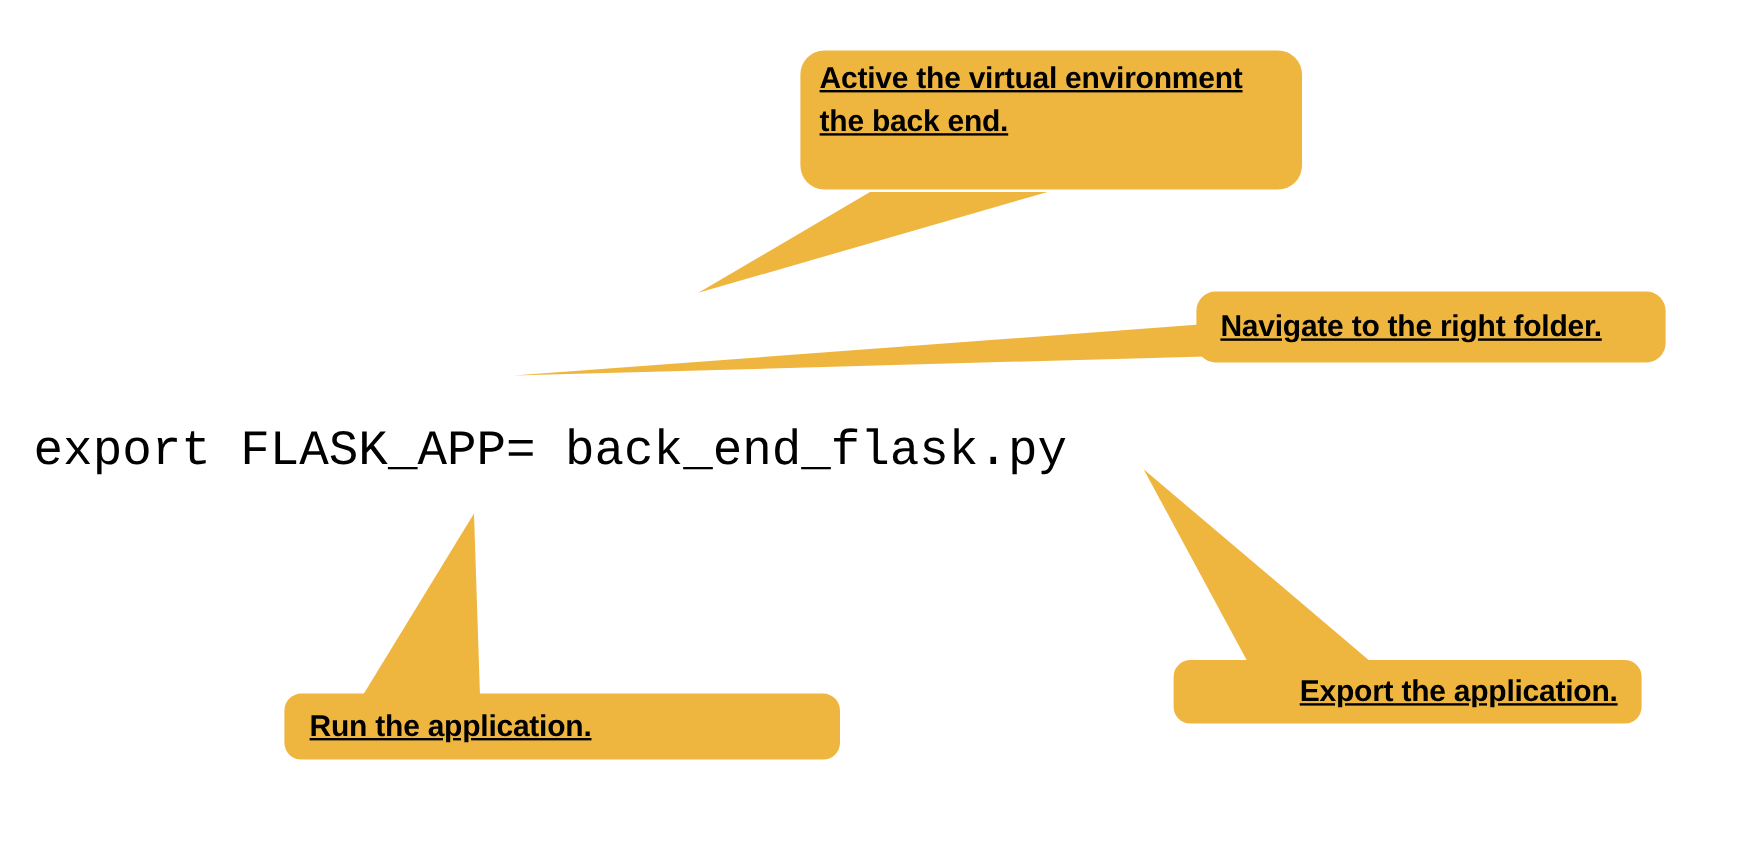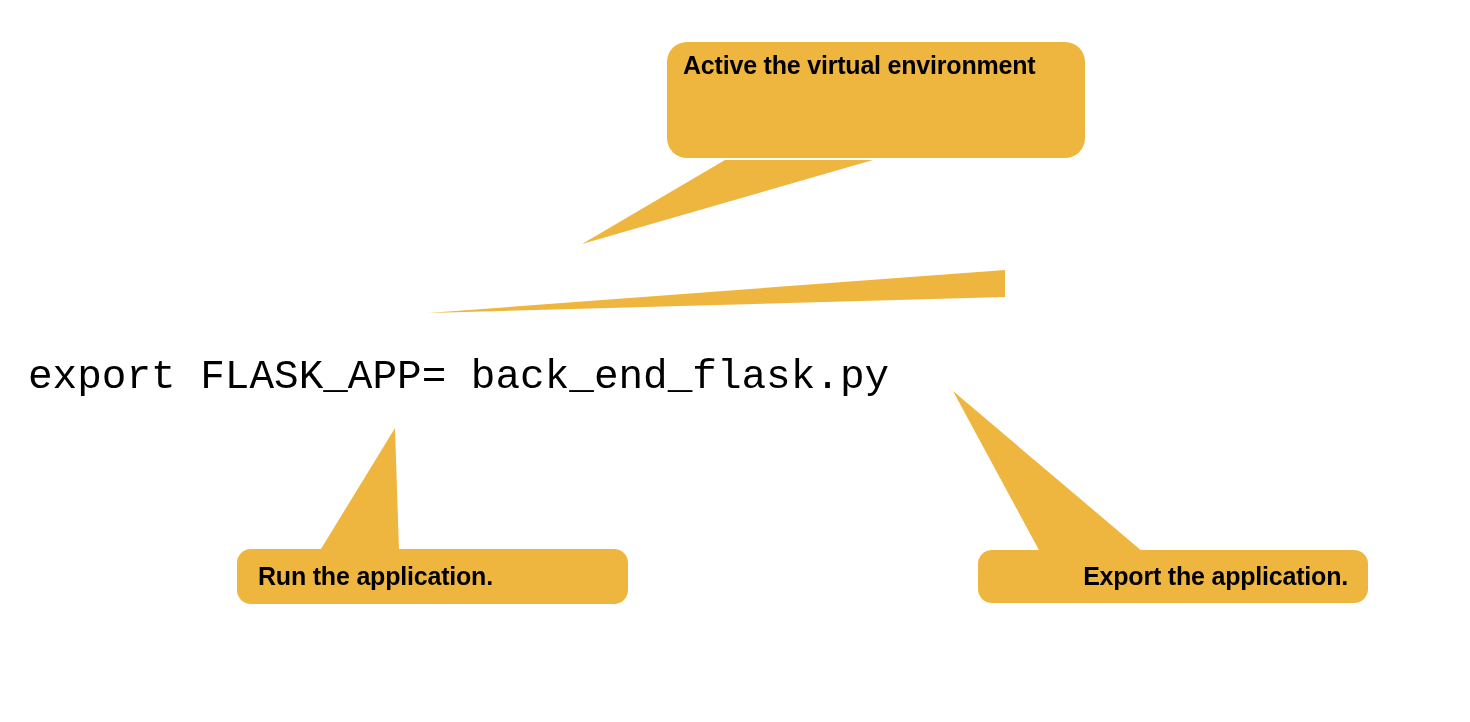--- a/index.html
+++ b/index.html
@@ -37,20 +37,21 @@
     white-space: pre;
   }
   .callout {
     position: absolute;
     z-index: 3;
     background: var(--callout-bg);
     color: var(--text-color);
     font-weight: bold;
     letter-spacing: -0.2px;
     box-sizing: border-box;
+    text-decoration: underline;
   }
   #callout-activate {
     left: 667px; top: 42px;
     width: 418px; height: 116px;
     border-radius: 20px;
     padding: 5px 16px 0 16px;
     font-size: 25px;
     line-height: 36px;
   }
   .callout-single {
@@ -66,22 +67,22 @@
     padding: 0 20px;
   }
   #callout-export {
     left: 978px; top: 550px;
     width: 390px; height: 53px;
     border-radius: 14px;
     padding: 0 20px;
     justify-content: flex-end;
   }
   #callout-run {
-    left: 237px; top: 549px;
-    width: 391px; height: 55px;
+    left: 237px; top: 578px;
+    width: 463px; height: 55px;
     border-radius: 14px;
     padding: 0 21px;
   }
 </style>
 </head>
 <body>
 
 <div id="canvas">
 
   <svg id="tails-svg" viewBox="0 0 1470 722" aria-hidden="true">
@@ -91,22 +92,26 @@
     <polygon points="395,428 302,580 400,580" fill="currentColor"></polygon>
   </svg>
 
   <div class="terminal">
     <div>export FLASK_APP= back_end_flask.py</div>
     
   </div>
 
   <div id="callout-activate" class="callout">
     <div>Active the virtual environment</div>
+    <div>the back end.</div>
   </div>
 
+  <div id="callout-navigate" class="callout callout-single">
+    <span>Navigate to the right folder.</span>
+  </div>
 
   <div id="callout-export" class="callout callout-single">
     <span>Export the application.</span>
   </div>
 
   <div id="callout-run" class="callout callout-single">
     <span>Run the application.</span>
   </div>
 
 </div>

